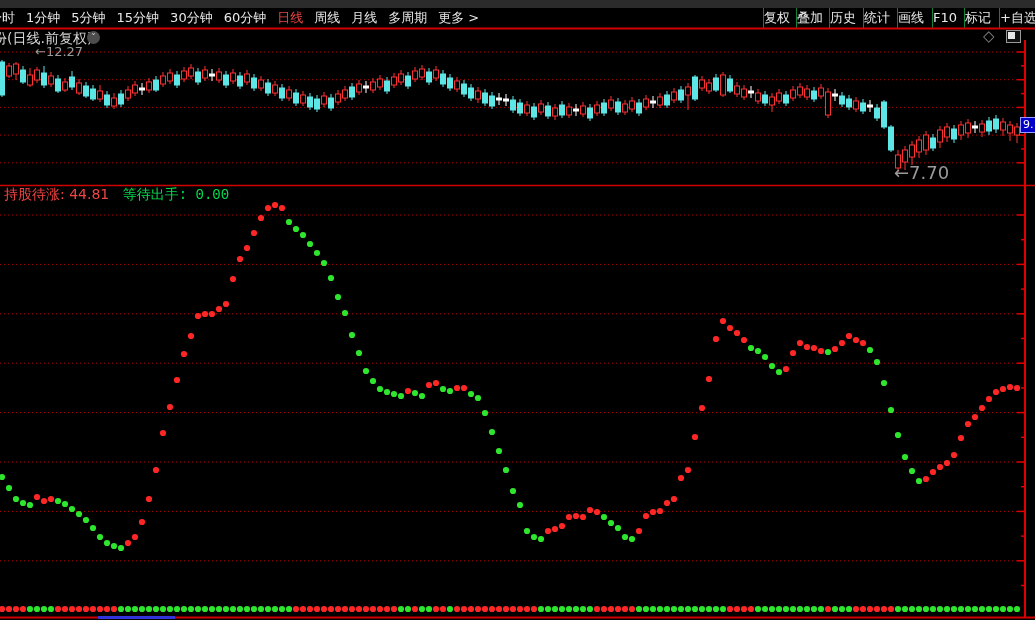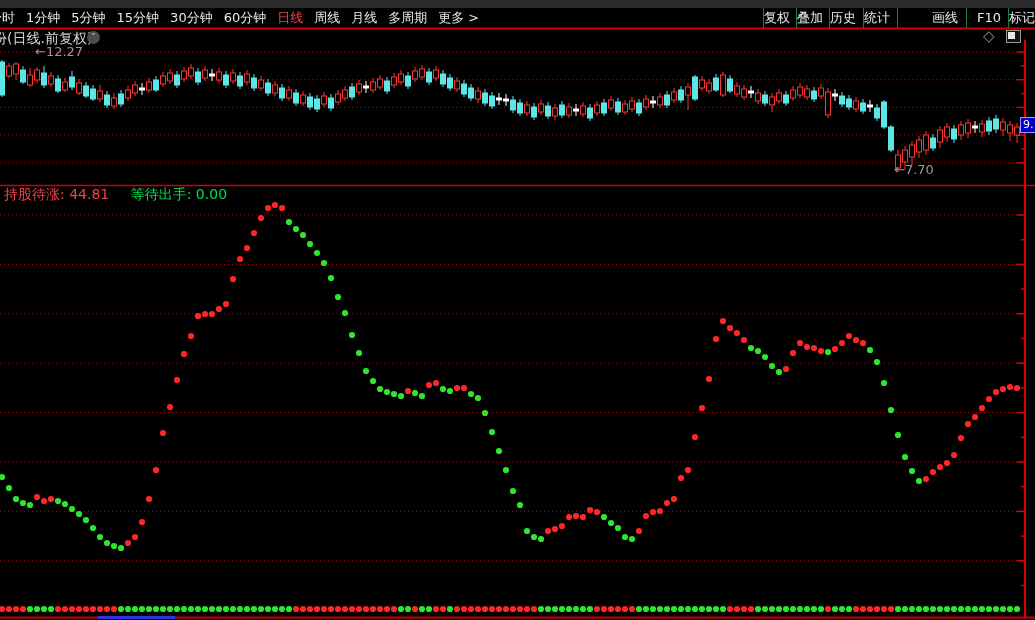--- a/index.html
+++ b/index.html
@@ -13,26 +13,26 @@
   .menu-item.sel{color:#ef4444;}
   #menu-right{position:absolute;left:763px;top:0;height:20px;display:flex;font-size:13px;color:#e8e8e8;}
   .menu-btn{border-left:1px solid #15803d;text-align:left;line-height:20px;white-space:nowrap;overflow:hidden;}
   #chart-title{left:-7px;top:30px;font-size:14px;color:#d8d8d8;white-space:nowrap;}
   #title-chevron{left:87px;top:31px;width:13px;height:13px;border-radius:50%;background:#4d4d4d;
     color:#e0e0e0;font-size:9px;line-height:12px;text-align:center;}
   #diamond-icon{left:983px;top:27px;color:#888;font-size:15px;}
   #maxi-icon{left:1006px;top:30px;width:13px;height:11px;border:1px solid #999;background:#111;}
   #maxi-icon div{position:absolute;left:1px;top:1px;width:7px;height:7px;background:#e8e8e8;}
   #high-label{left:3px;top:44px;font-size:13px;color:#9a9a9a;margin-left:32px;}
-  #low-label{left:894px;top:162px;font-size:13px;color:#9a9a9a;}
+  #low-label{left:894px;top:162px;font-size:18px;color:#9a9a9a;}
   #price-badge{left:1020px;top:117px;width:22px;height:14px;background:#0000c8;border:1px solid #9a9aff;
     color:#fff;font-size:11px;line-height:14px;padding-left:2px;}
   #ind-header{left:4px;top:186px;font-size:14px;white-space:nowrap;}
   #ind-hold{color:#ef4444;}
-  #ind-wait{color:#00e050;margin-left:17px;}
+  #ind-wait{color:#00e050;margin-left:9px;font-family:Liberation Mono, monospace;}
   svg{position:absolute;left:0;top:0;}
 </style>
 </head>
 <body>
 
 <div id="stage">
   <div id="top-edge" class="abs"></div>
 
   <div id="menubar" class="abs">
     <div id="menu-left">
@@ -46,22 +46,22 @@
         <span class="menu-item">周线</span>
         <span class="menu-item">月线</span>
         <span class="menu-item">多周期</span>
         <span class="menu-item">更多 &gt;</span>
       </div>
     <div id="menu-right">
         <span class="menu-btn" style="width: 32px;">复权</span>
         <span class="menu-btn" style="width: 32px;">叠加</span>
         <span class="menu-btn" style="width: 33px;">历史</span>
         <span class="menu-btn" style="width: 33px;">统计</span>
-        <span class="menu-btn" style="width: 34px; padding-left: 34px;">画线</span>
-        <span class="menu-btn" style="width: 31px; padding-left: 10px;">F10</span>
+        <span class="menu-btn" style="width: 34px;">画线</span>
+        <span class="menu-btn" style="width: 31px;">F10</span>
         <span class="menu-btn" style="width: 34px;">标记</span>
         <span class="menu-btn" style="width: 43px;">+自选</span>
       </div>
   </div>
 
   <div id="chart-svg-wrap" class="abs">
     <svg id="chart-svg" width="1035" height="620">
         <line x1="0" y1="52" x2="1025" y2="52" stroke="#b40000" stroke-width="1" stroke-dasharray="1,3"></line>
         <line x1="0" y1="79.7" x2="1025" y2="79.7" stroke="#b40000" stroke-width="1" stroke-dasharray="1,3"></line>
         <line x1="0" y1="107.4" x2="1025" y2="107.4" stroke="#b40000" stroke-width="1" stroke-dasharray="1,3"></line>

